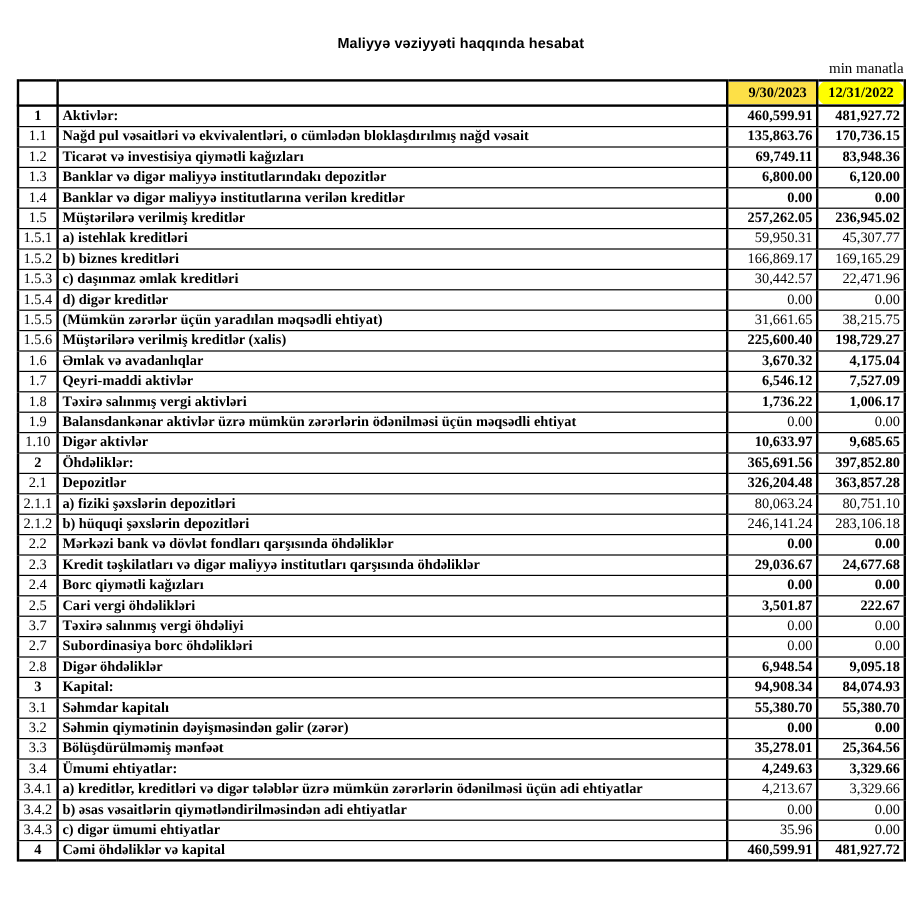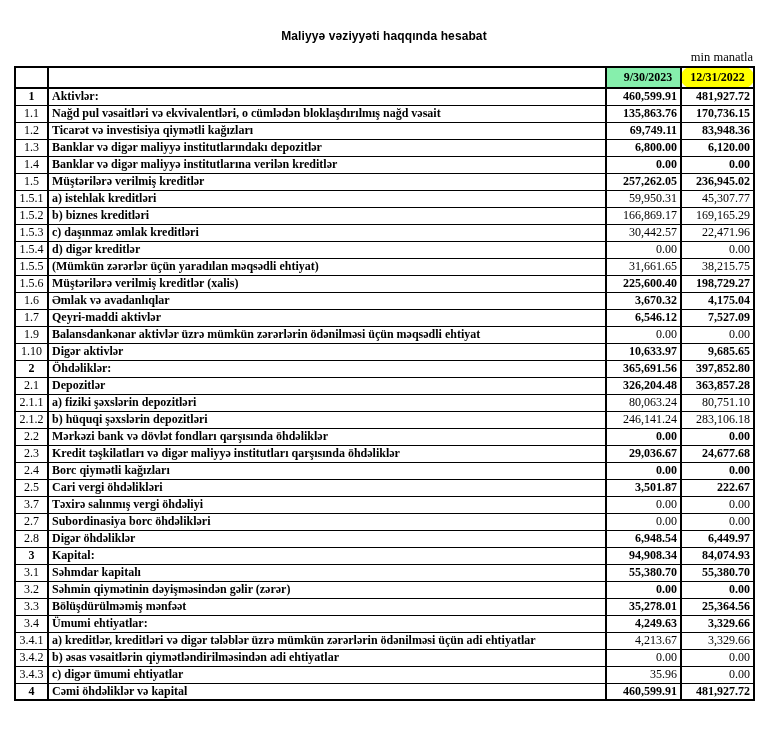--- a/index.html
+++ b/index.html
@@ -73,21 +73,21 @@
     <colgroup>
       <col class="c-no">
         <col class="c-label">
         <col class="c-val">
         <col class="c-val2">
     </colgroup>
     <thead>
       <tr>
         <th class="c-no"></th>
         <th class="c-label"></th>
-        <th class="c-val" style="background: #86efac; padding-left: 12px;">9/30/2023</th>
+        <th class="c-val" style="background: #fde047; padding-left: 12px;">9/30/2023</th>
         <th class="c-val2" style="background: rgb(255, 255, 0); border-radius: 10px;">12/31/2022</th>
       </tr>
     </thead>
     <tbody>
         <tr>
     <td class="c-no bold">1</td>
     <td class="c-label bold">Aktivlər:</td>
     <td class="c-val bold">460,599.91</td>
     <td class="c-val2 bold">481,927.72</td>
   </tr>
@@ -163,20 +163,26 @@
     <td class="c-val bold">3,670.32</td>
     <td class="c-val2 bold">4,175.04</td>
   </tr>
         <tr>
     <td class="c-no">1.7</td>
     <td class="c-label">Qeyri-maddi aktivlər</td>
     <td class="c-val bold">6,546.12</td>
     <td class="c-val2 bold">7,527.09</td>
   </tr>
         <tr>
+    <td class="c-no">1.8</td>
+    <td class="c-label">Təxirə salınmış vergi aktivləri</td>
+    <td class="c-val bold">1,736.22</td>
+    <td class="c-val2 bold">1,006.17</td>
+  </tr>
+        <tr>
     <td class="c-no">1.9</td>
     <td class="c-label">Balansdankənar aktivlər üzrə mümkün zərərlərin ödənilməsi üçün məqsədli ehtiyat</td>
     <td class="c-val">0.00</td>
     <td class="c-val2">0.00</td>
   </tr>
         <tr>
     <td class="c-no">1.10</td>
     <td class="c-label">Digər aktivlər</td>
     <td class="c-val bold">10,633.97</td>
     <td class="c-val2 bold">9,685.65</td>
@@ -238,21 +244,21 @@
         <tr>
     <td class="c-no">2.7</td>
     <td class="c-label">Subordinasiya borc öhdəlikləri</td>
     <td class="c-val">0.00</td>
     <td class="c-val2">0.00</td>
   </tr>
         <tr>
     <td class="c-no">2.8</td>
     <td class="c-label">Digər öhdəliklər</td>
     <td class="c-val bold">6,948.54</td>
-    <td class="c-val2 bold">6,449.97</td>
+    <td class="c-val2 bold">9,095.18</td>
   </tr>
         <tr>
     <td class="c-no bold">3</td>
     <td class="c-label bold">Kapital:</td>
     <td class="c-val bold">94,908.34</td>
     <td class="c-val2 bold">84,074.93</td>
   </tr>
         <tr>
     <td class="c-no">3.1</td>
     <td class="c-label">Səhmdar kapitalı</td>

